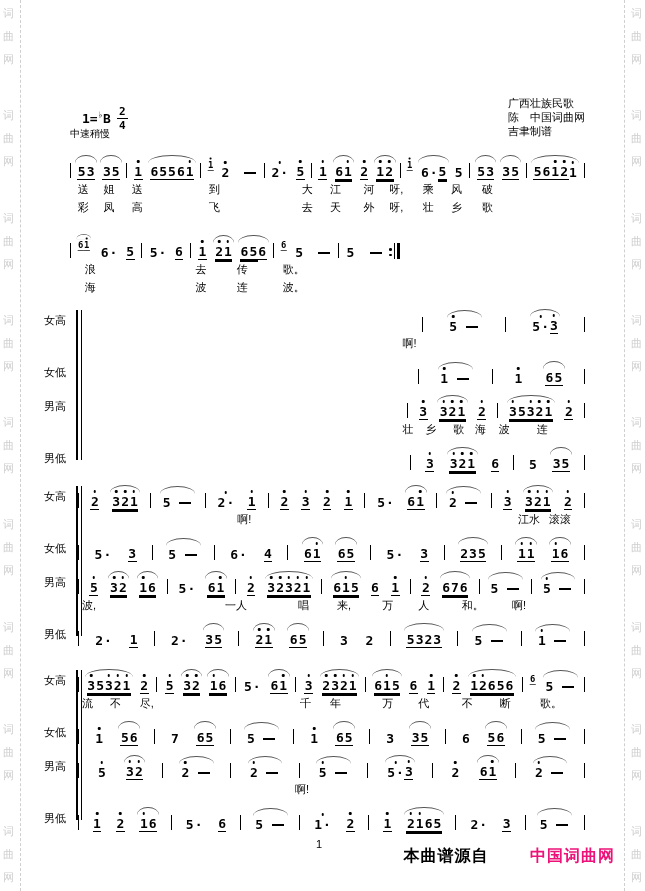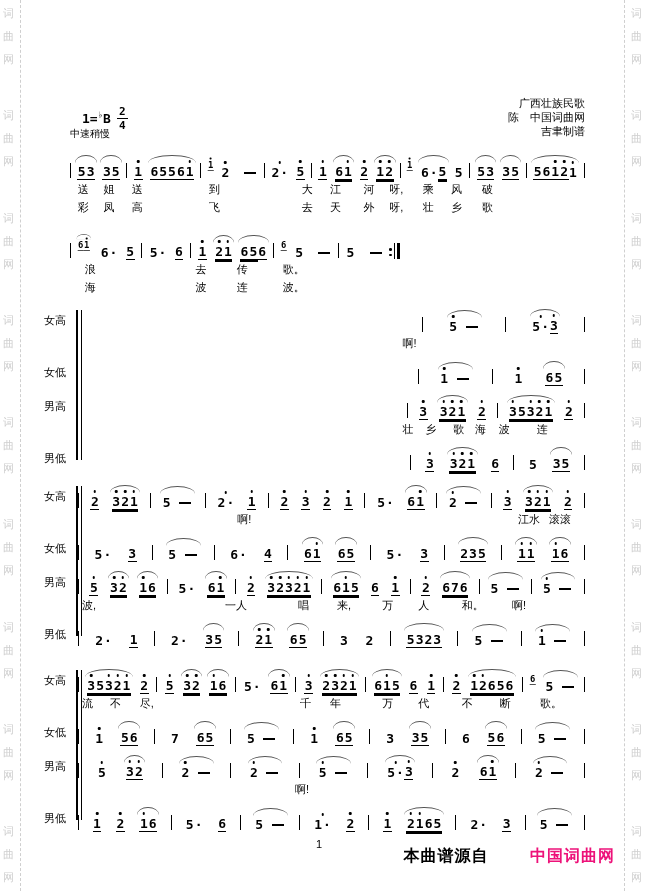--- a/index.html
+++ b/index.html
@@ -17,21 +17,21 @@
   .title{position:absolute;top:50px;left:0;width:100%;text-align:center;
          font-size:22px;font-weight:bold;letter-spacing:2px;}
   .subtitle{position:absolute;top:86px;left:0;width:100%;text-align:center;font-size:13px;}
   .keysig{position:absolute;top:106px;left:82px;font-size:13px;font-weight:bold;
           font-family:"DejaVu Sans Mono",monospace;display:flex;align-items:center;gap:6px;}
   .keysig sup{font-size:9px;vertical-align:super;}
   .frac{display:inline-flex;flex-direction:column;align-items:center;line-height:1;font-size:11px;}
   .frac .num{border-bottom:1px solid #000;padding:0 2px 1px;}
   .frac .den{padding-top:1px;}
   .tempo{position:absolute;top:127px;left:70px;font-size:10px;}
-  .credits{position:absolute;top:96px;right:60px;text-align:right;font-size:11px;line-height:14px;}
+  .credits{position:absolute;top:96px;right:60px;text-align:left;font-size:11px;line-height:14px;}
   
   .system{position:absolute;z-index:2;}
   .vrow{display:flex;align-items:flex-end;}
   .vlabel{width:34px;flex:none;font-size:11px;line-height:13px;align-self:center;padding-top:6px;}
   .nrow{flex:1 1 auto;height:34px;display:flex;align-items:flex-end;
         justify-content:space-between;position:relative;
         font-family:"DejaVu Sans Mono",monospace;font-size:13px;font-weight:bold;}
   .spacer{flex:none;height:1px;}
   .bar{width:1px;height:15px;background:#000;margin-bottom:2px;flex:none;}
   .grp{position:relative;display:inline-flex;align-items:flex-end;padding:0 1px;}

